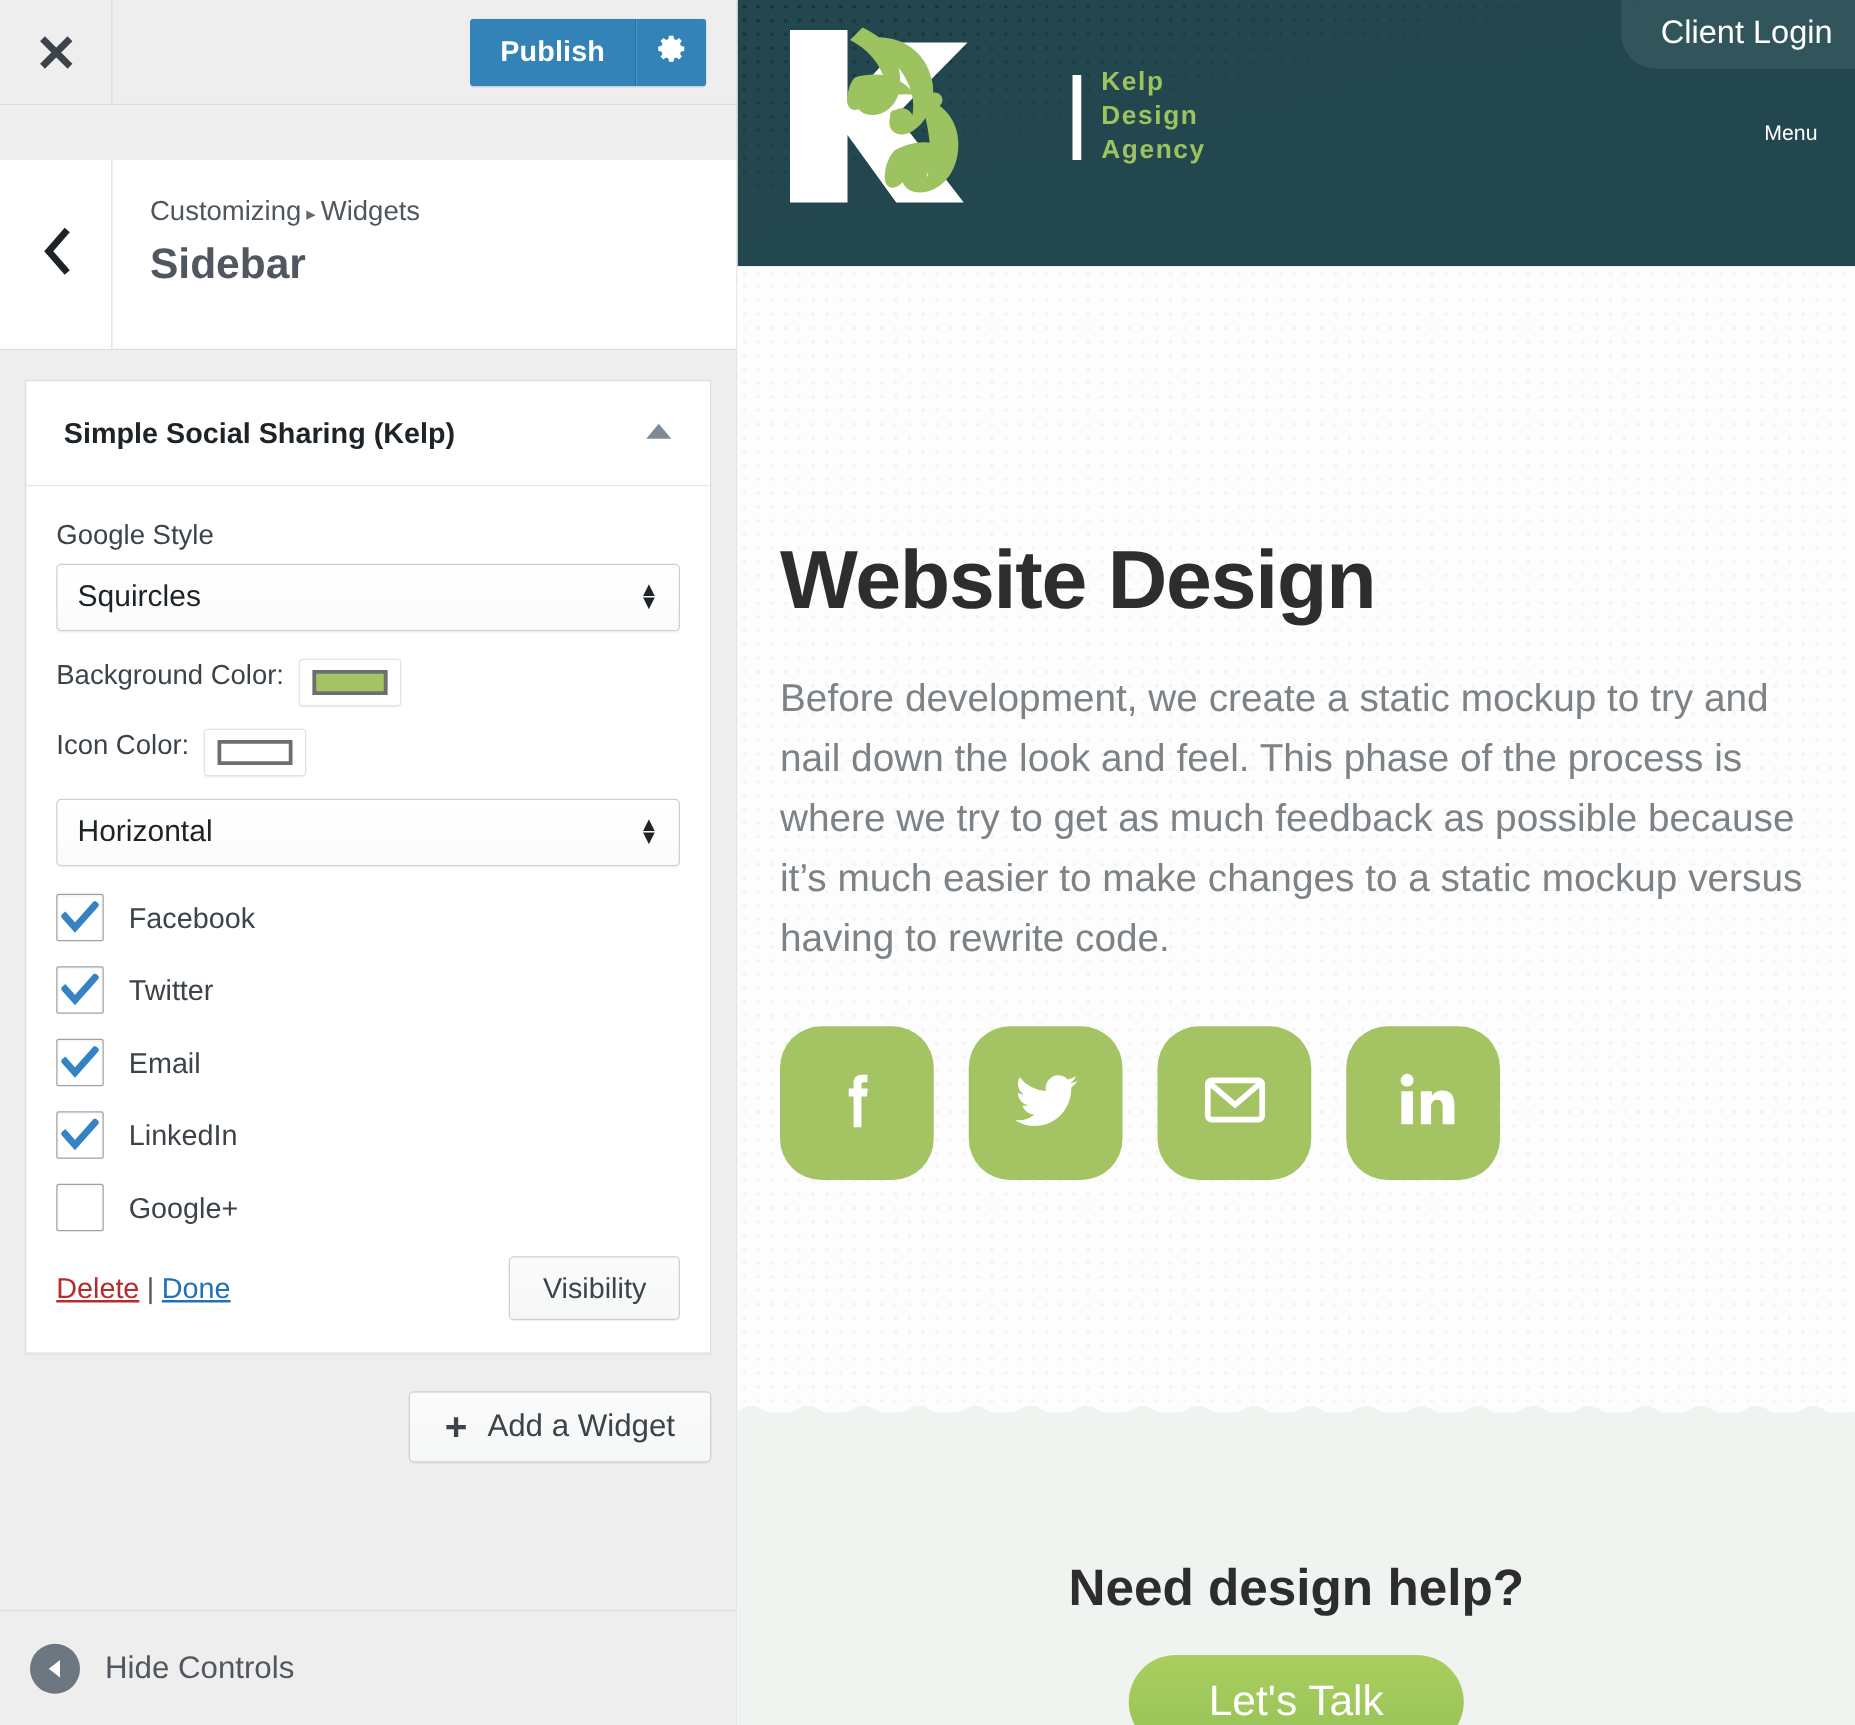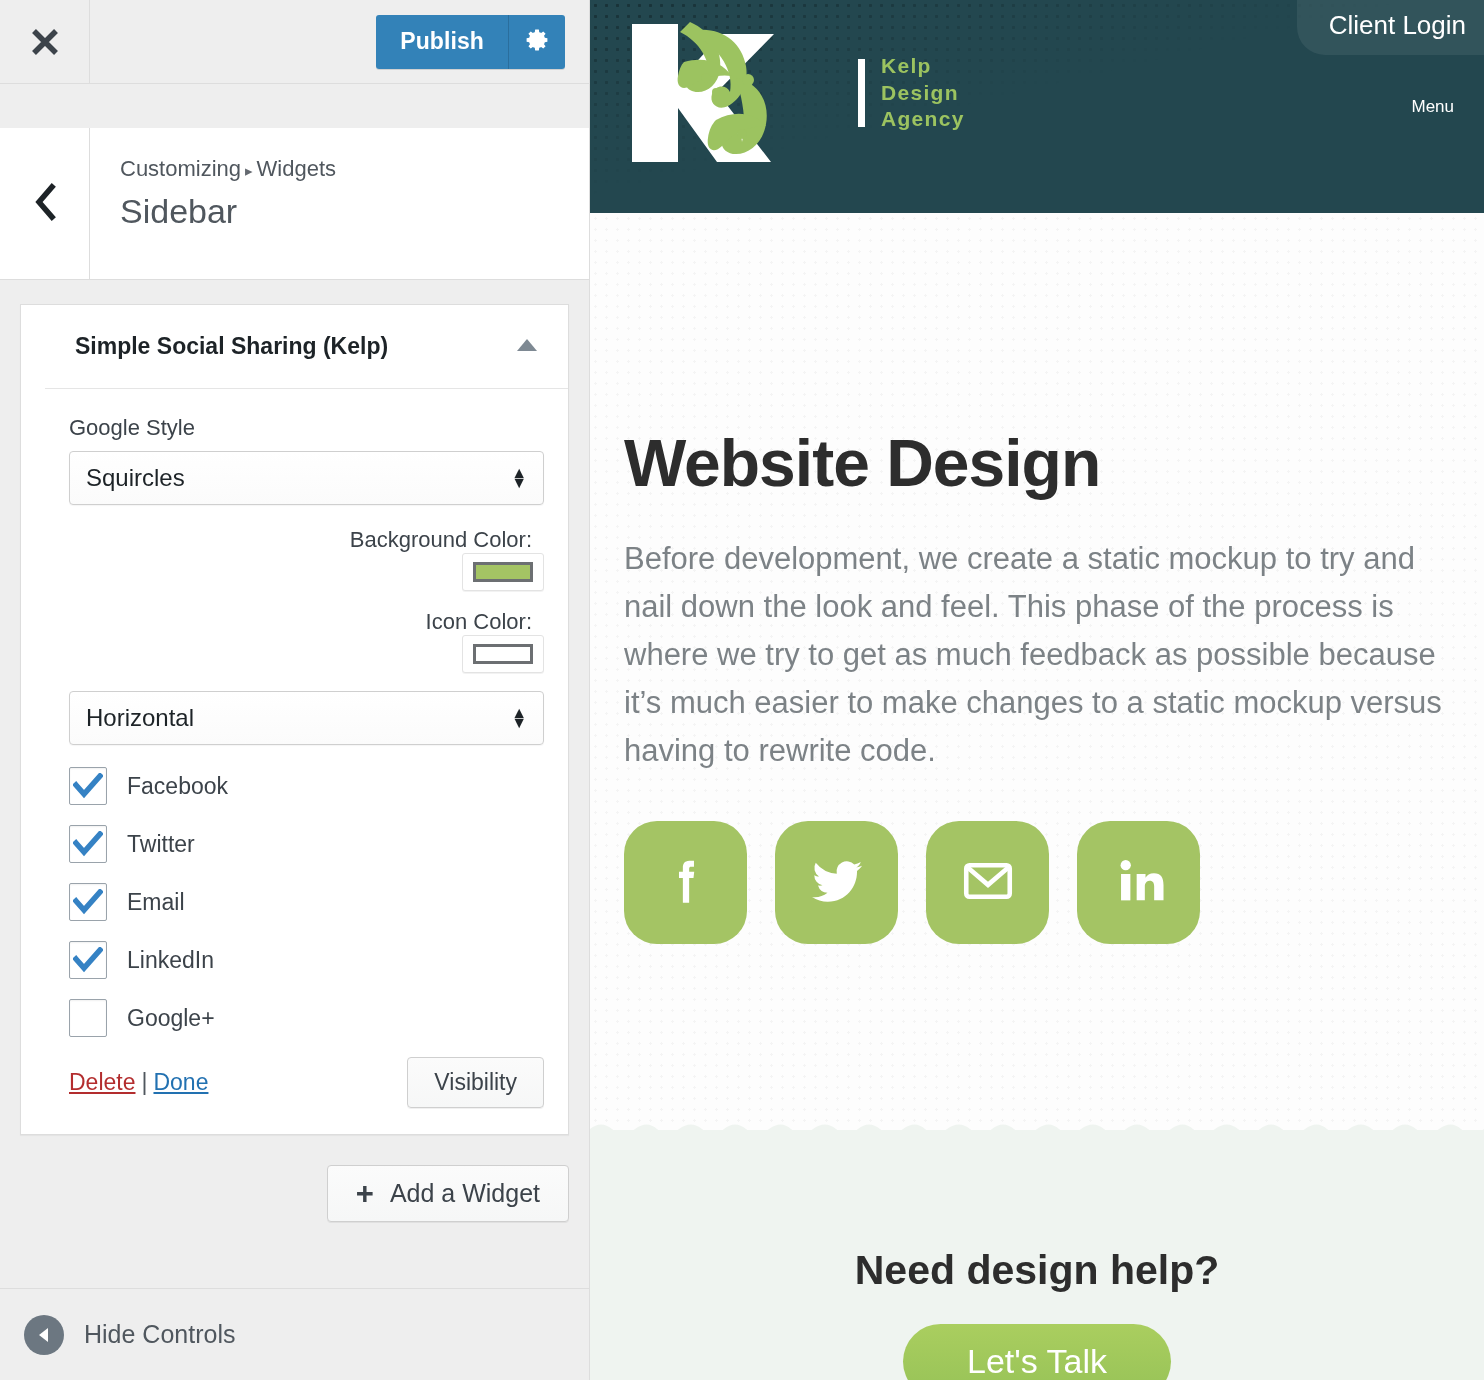--- a/index.html
+++ b/index.html
@@ -59,29 +59,28 @@
     background: #ffffff; border-bottom: 1px solid #dddddd; margin-top: 44px;
   }
   .cz-back {
     width: 90px; flex: 0 0 90px;
     display: flex; align-items: center; justify-content: center;
     border-right: 1px solid #dddddd; cursor: pointer; background:#fff;
   }
   .cz-titles { flex:1; padding: 26px 0 0 30px; }
   .cz-breadcrumb { font-size: 22px; color: #50575e; line-height: 1.4; }
   .cz-breadcrumb .sep { font-size: 15px; color: #646970; padding: 0 4px; }
-  .cz-pagetitle { font-size: 34px; color: #50575e; font-weight: 400; line-height: 1.45; margin-top: 2px; }
+  .cz-pagetitle { font-size: 34px; color: #50575e; font-weight: 700; line-height: 1.45; margin-top: 2px; }
 
   
   .cz-body { flex: 1; background: #eeeeee; padding: 24px 20px 0 20px; position: relative; overflow: hidden; }
 
   .widget-card {
     background: #fff; border: 1px solid #dddddd;
     box-shadow: 0 1px 1px rgba(0,0,0,.04);
-    padding-left: 24px;
   }
   .widget-head {
     display: flex; align-items: center; justify-content: space-between;
     padding: 28px 30px; border-bottom: 1px solid #e5e5e5; cursor: pointer;
   }
   .widget-title { font-size: 23px; font-weight: bold; color: #1d2327; }
   .widget-toggle { color: #72777c; font-size: 16px; line-height: 1; }
 
   .widget-body { padding: 26px 24px 20px 24px; }
   .field { margin-bottom: 22px; }
@@ -93,21 +92,21 @@
     background: linear-gradient(#ffffff, #fbfbfb);
     display: flex; align-items: center; padding: 0 16px;
     font-size: 24px; color: #1d2327; cursor: pointer;
     box-shadow: 0 1px 1px rgba(0,0,0,.04);
   }
   .wp-select .arrows {
     position: absolute; right: 16px; top: 50%; transform: translateY(-50%);
     display: flex; flex-direction: column; line-height: .62; font-size: 16px; color: #1d2327;
   }
 
-  .color-row { display:flex; align-items:flex-end; margin-bottom: 18px; flex-direction: column; }
+  .color-row { display:flex; align-items:flex-start; margin-bottom: 18px; }
   .color-row .field-label { margin-bottom: 0; margin-right: 12px; }
   .color-button {
     border: 1px solid #e3e3e3; background:#fff; border-radius:3px;
     padding: 8px 10px; cursor: pointer; display:inline-flex;
     box-shadow: 0 1px 0 rgba(0,0,0,.05);
   }
   .color-chip { width: 60px; height: 20px; border: 3px solid #6c6f72; }
 
   .checks { margin-top: 6px; }
   .check-row { display:flex; align-items:center; margin-bottom: 20px; cursor: pointer; }

